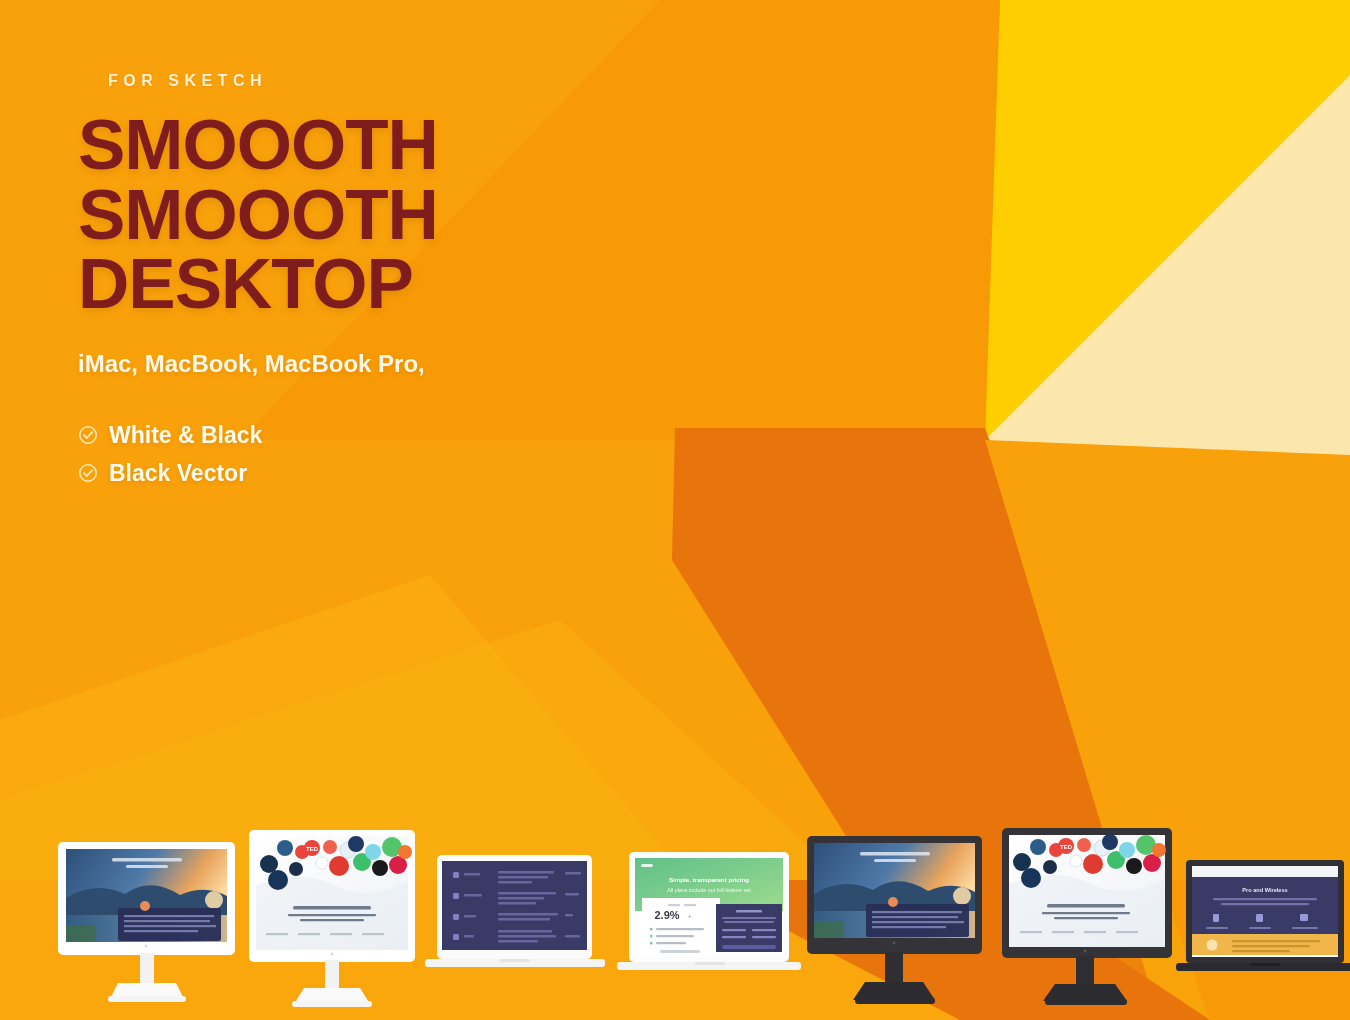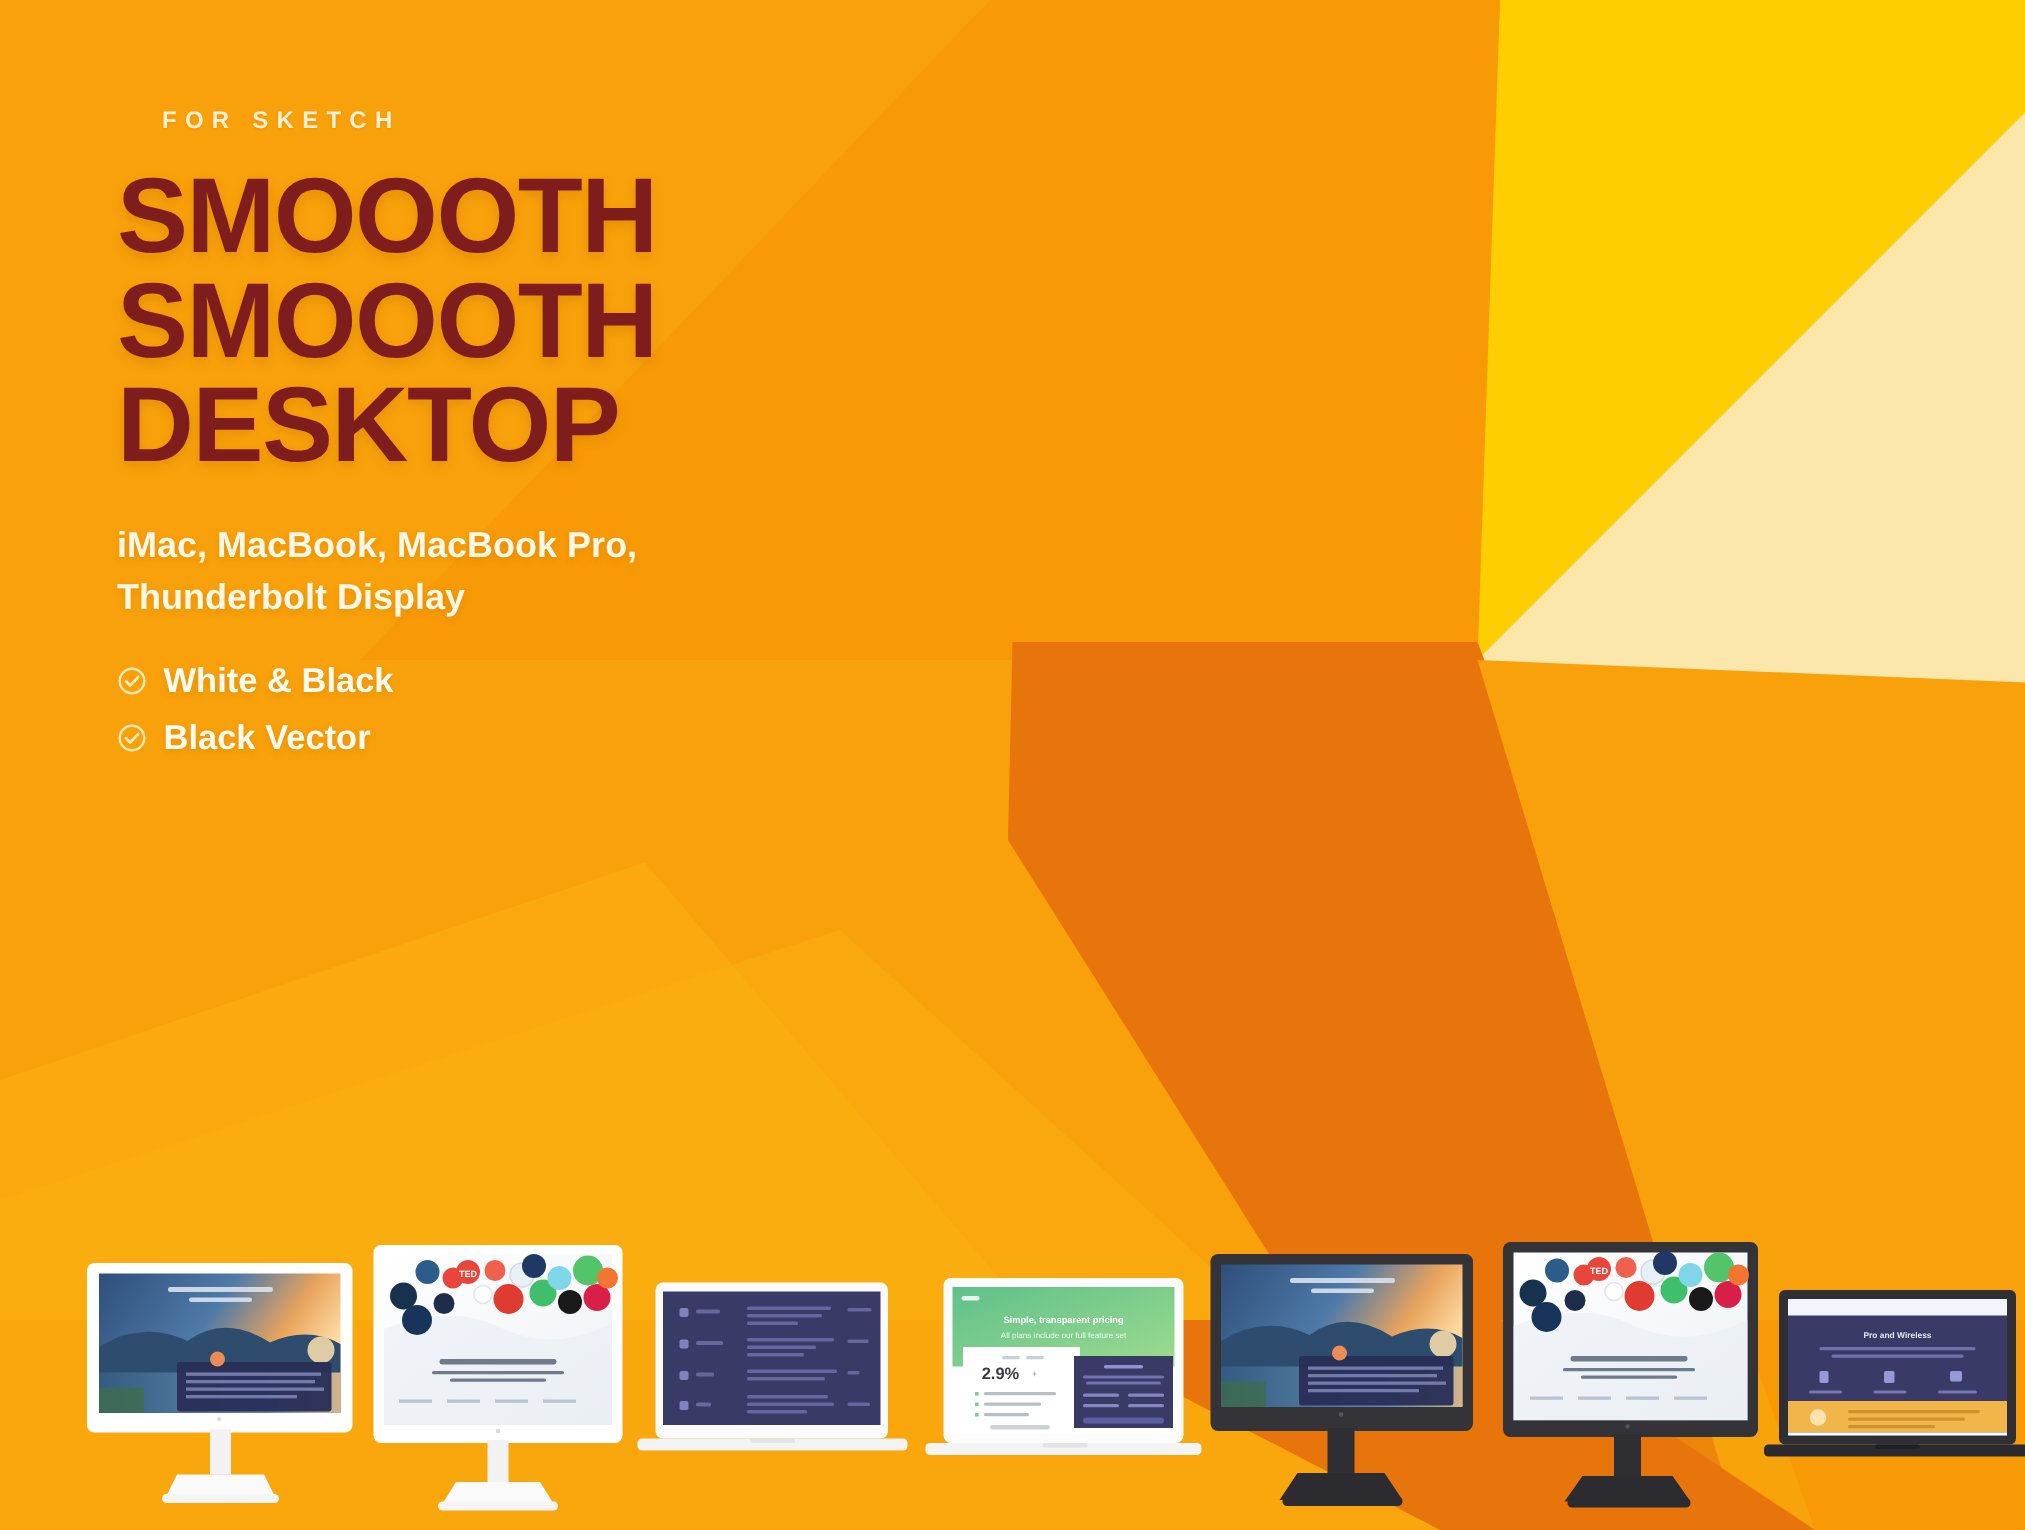--- a/index.html
+++ b/index.html
@@ -36,21 +36,21 @@
   }
   .headline div { display:block; }
   .subtitle {
     margin-top:28px;
     color:#FFF8E8;
     font-size:24px;
     font-weight:bold;
     line-height:1.45;
     text-shadow:0 2px 4px rgba(170,95,0,.22);
   }
-  .features { margin-top:24px; }
+  .features { margin-top:40px; }
   .feature {
     display:flex; align-items:center;
     margin-bottom:11px;
   }
   .feature .chk { width:20px; height:20px; margin-right:11px; flex:0 0 20px; }
   .feature .lbl {
     color:#FFFBF0;
     font-size:23px;
     font-weight:bold;
     text-shadow:0 2px 4px rgba(170,95,0,.22);
@@ -92,21 +92,20 @@
   <div class="eyebrow">FOR SKETCH</div>
 
   <div class="headline">
     <div>SMOOOTH</div>
     <div>SMOOOTH</div>
     <div>DESKTOP</div>
   </div>
 
   <div class="subtitle">
     <div>iMac, MacBook, MacBook Pro,</div>
-    <div>Thunderbolt Display</div>
   </div>
 
   <div class="features">
     <div class="feature">
       <svg class="chk" viewBox="0 0 20 20">
         <circle cx="10" cy="10" r="8.2" fill="none" stroke="#FDE9B8" stroke-width="1.6"></circle>
         <path d="M6 10.2 L8.8 13 L14.2 7.2" fill="none" stroke="#FDE9B8" stroke-width="1.8" stroke-linecap="round" stroke-linejoin="round"></path>
       </svg>
       <span class="lbl">White &amp; Black</span>
     </div>

